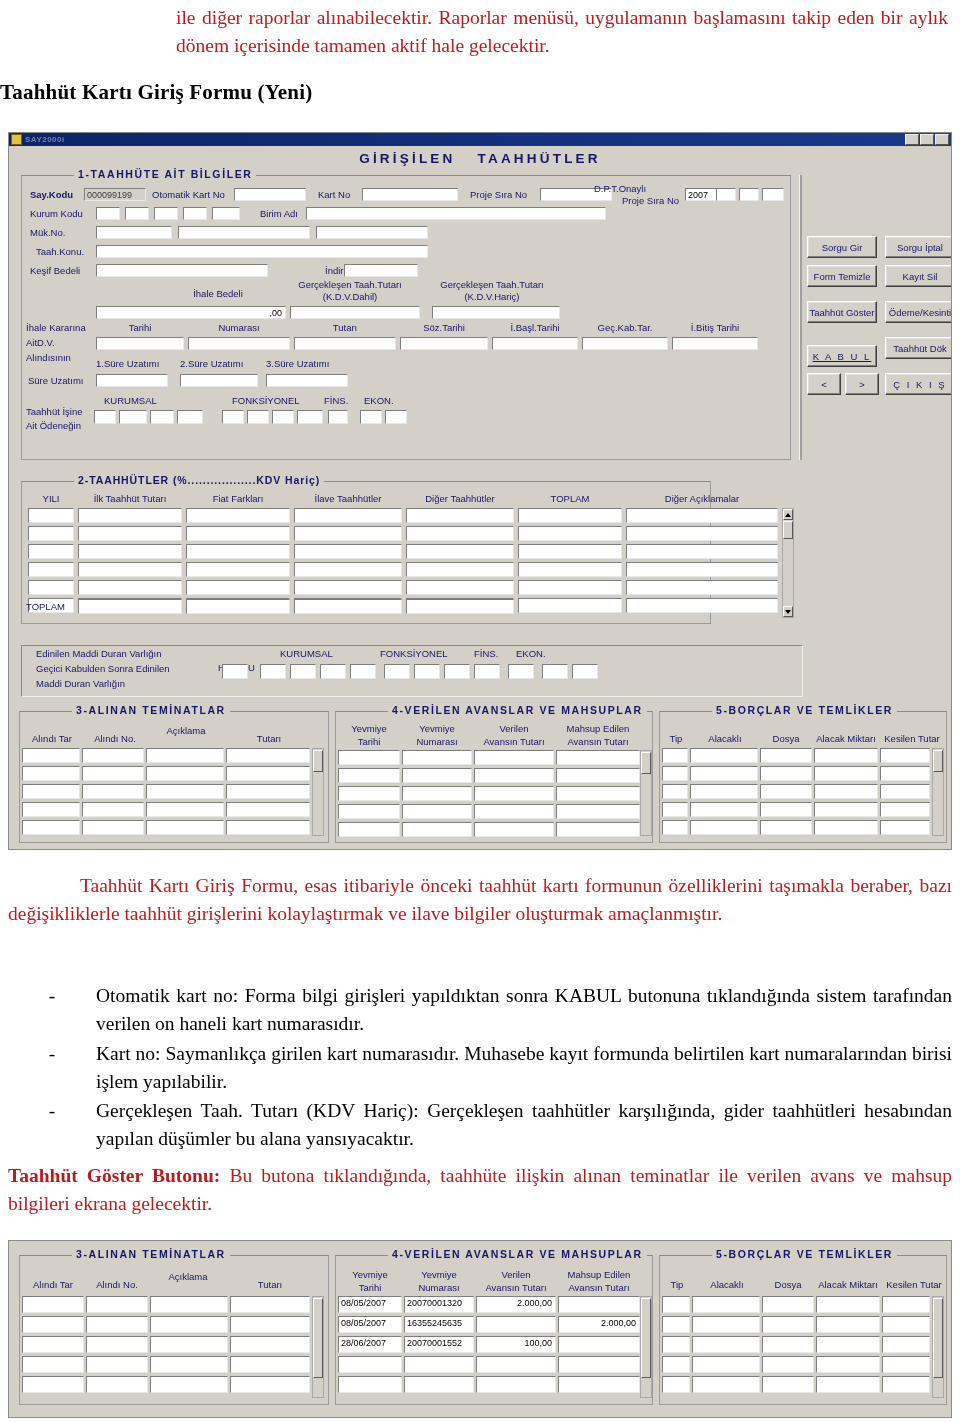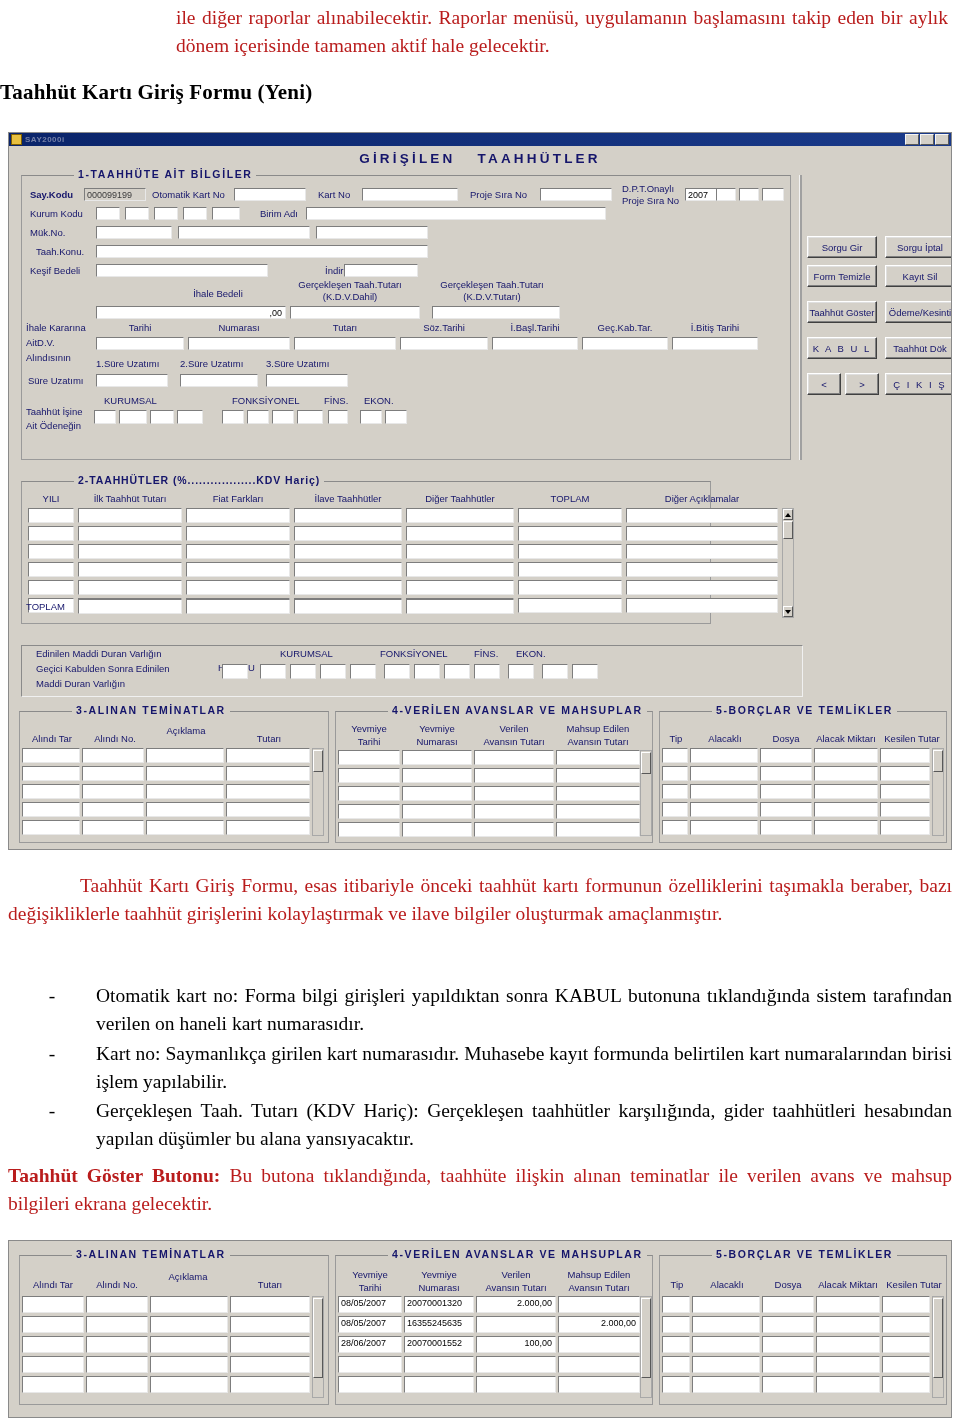--- a/index.html
+++ b/index.html
@@ -292,21 +292,21 @@
     <div class="gbox-label">1-TAAHHÜTE AİT BİLGİLER</div>
 
     <div class="lbl" style="left:8px; top:14px;font-weight:bold;">Say.Kodu</div>
     <div class="fld gray" style="left:62px; top:12px; width:62px; height:13px;">000099199</div>
     <div class="lbl" style="left:130px; top:14px;">Otomatik Kart No</div>
     <div class="fld" style="left:212px; top:12px; width:72px; height:13px;"></div>
     <div class="lbl" style="left:296px; top:14px;">Kart No</div>
     <div class="fld" style="left:340px; top:12px; width:96px; height:13px;"></div>
     <div class="lbl" style="left:448px; top:14px;">Proje Sıra No</div>
     <div class="fld" style="left:518px; top:12px; width:72px; height:13px;"></div>
-    <div class="lbl" style="left:600px; top:8px;">D.P.T.Onaylı</div>
+    <div class="lbl" style="left:572px; top:8px;">D.P.T.Onaylı</div>
     <div class="lbl" style="left:600px; top:20px;">Proje Sıra No</div>
     <div class="fld" style="left:663px; top:12px; width:45px; height:13px;">2007</div>
     <div class="fld" style="left:694px; top:12px; width:20px; height:13px;"></div>
     <div class="fld" style="left:717px; top:12px; width:20px; height:13px;"></div>
     <div class="fld" style="left:740px; top:12px; width:22px; height:13px;"></div>
 
     <div class="lbl" style="left:8px; top:33px;">Kurum Kodu</div>
     <div class="fld" style="left:74px; top:31px; width:24px; height:13px;"></div>
     <div class="fld" style="left:103px; top:31px; width:24px; height:13px;"></div>
     <div class="fld" style="left:132px; top:31px; width:24px; height:13px;"></div>
@@ -325,21 +325,21 @@
 
     <div class="lbl" style="left:8px; top:90px;">Keşif Bedeli</div>
     <div class="fld" style="left:74px; top:88px; width:172px; height:13px;"></div>
     <div class="lbl" style="left:256px; top:90px;margin-left:47px;">İndirim Oranı</div>
     <div class="fld" style="left:322px; top:88px; width:74px; height:13px;"></div>
 
     <div class="lbl c" style="left:146px; top:113px; width:100px;">İhale Bedeli</div>
     <div class="lbl c" style="left:258px; top:104px; width:140px;">Gerçekleşen Taah.Tutarı</div>
     <div class="lbl c" style="left:258px; top:116px; width:140px;">(K.D.V.Dahil)</div>
     <div class="lbl c" style="left:400px; top:104px; width:140px;">Gerçekleşen Taah.Tutarı</div>
-    <div class="lbl c" style="left:400px; top:116px; width:140px;">(K.D.V.Tutarı)</div>
+    <div class="lbl c" style="left:400px; top:116px; width:140px;">(K.D.V.Hariç)</div>
 
     <div class="fld ra" style="left:74px; top:130px; width:190px; height:13px;">,00</div>
     <div class="fld" style="left:268px; top:130px; width:130px; height:13px;"></div>
     <div class="fld" style="left:410px; top:130px; width:128px; height:13px;"></div>
 
     <div class="lbl" style="left:4px; top:147px;">İhale Kararına</div>
     <div class="lbl" style="left:4px; top:162px;">AitD.V.</div>
     <div class="lbl" style="left:4px; top:177px;">Alındısının</div>
 
     <div class="lbl c" style="left:74px; top:147px; width:88px;">Tarihi</div>
@@ -387,21 +387,21 @@
   </div>
 
   <div class="vsep" style="left:790px; top:42px; height:285px;"></div>
 
   <div class="btn" style="left:798px; top:103px; width:70px; height:22px;">Sorgu Gir</div>
   <div class="btn" style="left:876px; top:103px; width:70px; height:22px;">Sorgu İptal</div>
   <div class="btn" style="left:798px; top:132px; width:70px; height:22px;">Form Temizle</div>
   <div class="btn" style="left:876px; top:132px; width:70px; height:22px;">Kayıt Sil</div>
   <div class="btn" style="left:798px; top:168px; width:70px; height:22px;">Taahhüt Göster</div>
   <div class="btn" style="left:876px; top:168px; width:70px; height:22px;">Ödeme/Kesinti</div>
-  <div class="btn spaced" style="left:798px; top:204px; width:70px; height:22px;">K A B U L</div>
+  <div class="btn spaced" style="left:798px; top:212px; width:70px; height:22px;text-decoration:underline;">K A B U L</div>
   <div class="btn" style="left:876px; top:204px; width:70px; height:22px;">Taahhüt Dök</div>
   <div class="btn" style="left:798px; top:240px; width:34px; height:22px;">&lt;</div>
   <div class="btn" style="left:836px; top:240px; width:34px; height:22px;">&gt;</div>
   <div class="btn spaced" style="left:876px; top:240px; width:70px; height:22px;">Ç I K I Ş</div>
 
   <div class="gbox" style="left:12px; top:348px; width:690px; height:143px;">
     <div class="gbox-label tight">2-TAAHHÜTLER (%..................KDV Hariç)</div>
 
     <div class="lbl c" style="left:6px;   top:12px; width:46px;">YILI</div>
     <div class="lbl c" style="left:56px;  top:12px; width:104px;">İlk Taahhüt Tutarı</div>

